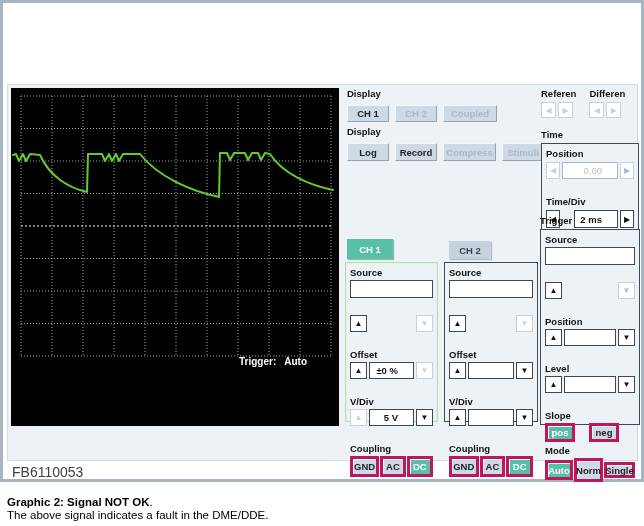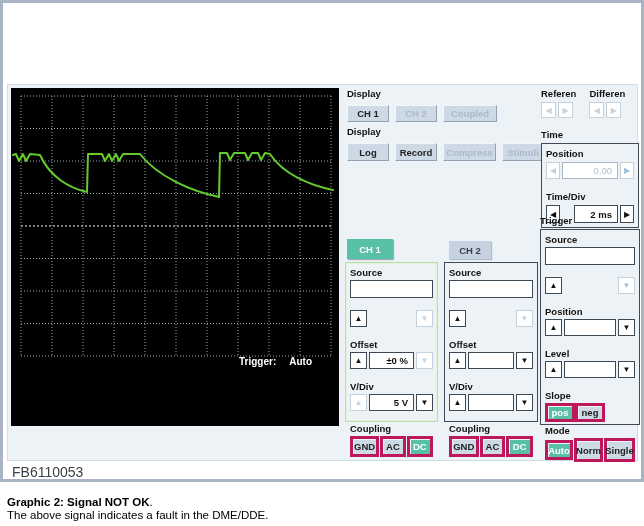--- a/index.html
+++ b/index.html
@@ -10,21 +10,21 @@
   .frame { position:absolute; left:0; top:0; width:644px; height:482px;
            border:3px solid #a8b4c4; background:#fff; }
 
   .content { position:absolute; left:4px; top:81px; width:631px; height:377px;
              background:#edf2f7; border:1px solid #ccdde8; }
 
   
   .scope { position:absolute; left:3px; top:3px; width:328px; height:338px; background:#000; }
   .scope svg { display:block; }
   .trigger-readout { position:absolute; left:228px; top:268px; color:#fff;
-                     font-size:10px; font-weight:bold; display:flex; gap:13px; }
+                     font-size:10px; font-weight:bold; display:flex; gap:8px; }
 
   
   .lbl { font-size:9.5px; font-weight:bold; color:#111; }
   .btn { background:#cdd9e4; border:1px solid; border-color:#f2f7fa #93a3b1 #93a3b1 #f2f7fa;
          font-size:9.5px; font-weight:bold; color:#222; display:flex; align-items:center;
          justify-content:center; cursor:default; }
   .btn.dis { color:#a9bac8; }
   .btn.dark { border:3px solid #be185d; box-shadow:inset 1px 1px 0 #eef3f7; }
   .btn.teal { background:#57c0a7; color:#fff; }
   .tab { font-size:9.5px; font-weight:bold; display:flex; align-items:center; justify-content:center; }
@@ -32,31 +32,31 @@
   .tab.gray { background:#c6d2df; color:#39424c; box-shadow:1px 1px 1px #aebdca; }
 
   .abox { width:17px; height:17px; background:#fff; border:1px solid #3c4854;
           font-size:8px; color:#111; display:flex; align-items:center; justify-content:center; }
   .abox.dis { border-color:#c3d2dc; color:#c3d2dc; }
   .abox.small { width:15px; height:16px; }
   .abox.blue { border-color:#c3d2dc; color:#9fc2d8; }
 
   .valbox { height:17px; background:#fff; border:1px solid #3c4854; font-size:9.5px;
             font-weight:bold; color:#111; display:flex; align-items:center;
-            justify-content:flex-end; padding-right:5px; }
+            justify-content:flex-end; padding-right:15px; }
   .valbox.dis { border-color:#a9b8c4; color:#b4c1cc; font-weight:normal; }
 
   .srcbox { height:18px; background:#fff; border:1px solid #3c4854; width:100%;
             font-size:9.5px; color:#111; padding:2px 3px; }
 
   .panel { position:absolute; background:#edf2f7; border:1px solid #3f4a56; padding:4px; }
   .panel.green { border:1px solid #b9dfae; box-shadow:0 0 0 1px #e4f2dc inset; }
 
   .row { display:flex; align-items:center; }
-  .mt2{margin-top:2px;} .mt3{margin-top:3px;} .mt5{margin-top:12px;} .mt6{margin-top:6px;}
+  .mt2{margin-top:2px;} .mt3{margin-top:3px;} .mt5{margin-top:17px;} .mt6{margin-top:6px;}
 
   
   .fig-id { position:absolute; left:9px; top:461px; font-size:14px; color:#3a3f46; }
   .caption { position:absolute; left:7px; top:496px; font-size:11.5px; color:#000; line-height:13px; }
   .caption .b { font-weight:bold; }
 </style>
 </head>
 <body>
 
 <div class="page">
@@ -280,27 +280,27 @@
                 <span>▲</span>
               </div>
             <div class="valbox" style="flex:1;"></div>
             <div class="abox">
                 <span>▼</span>
               </div>
           </div>
           <div class="lbl mt5">Slope</div>
           <div class="row mt2">
             <div class="btn dark teal" style="width:30px;height:19px;">pos</div>
-            <div class="btn dark" style="width:30px;height:19px;margin-left:0;">neg</div>
+            <div class="btn dark" style="width:30px;height:19px;margin-left:14px;">neg</div>
           </div>
           <div class="lbl mt3">Mode</div>
           <div class="row mt2">
             <div class="btn dark teal" style="width:29px;height:20px;">Auto</div>
             <div class="btn dark" style="width:29px;height:24px;margin-left:1px;">Norm</div>
-            <div class="btn dark" style="width:31px;height:24px;margin-left:1px;">Single</div>
+            <div class="btn dark" style="width:31px;height:16px;margin-left:1px;">Single</div>
           </div>
         </div>
       </div>
 
     </div>
 
     <div class="fig-id">FB6110053</div>
   </div>
 
   <div class="caption">

